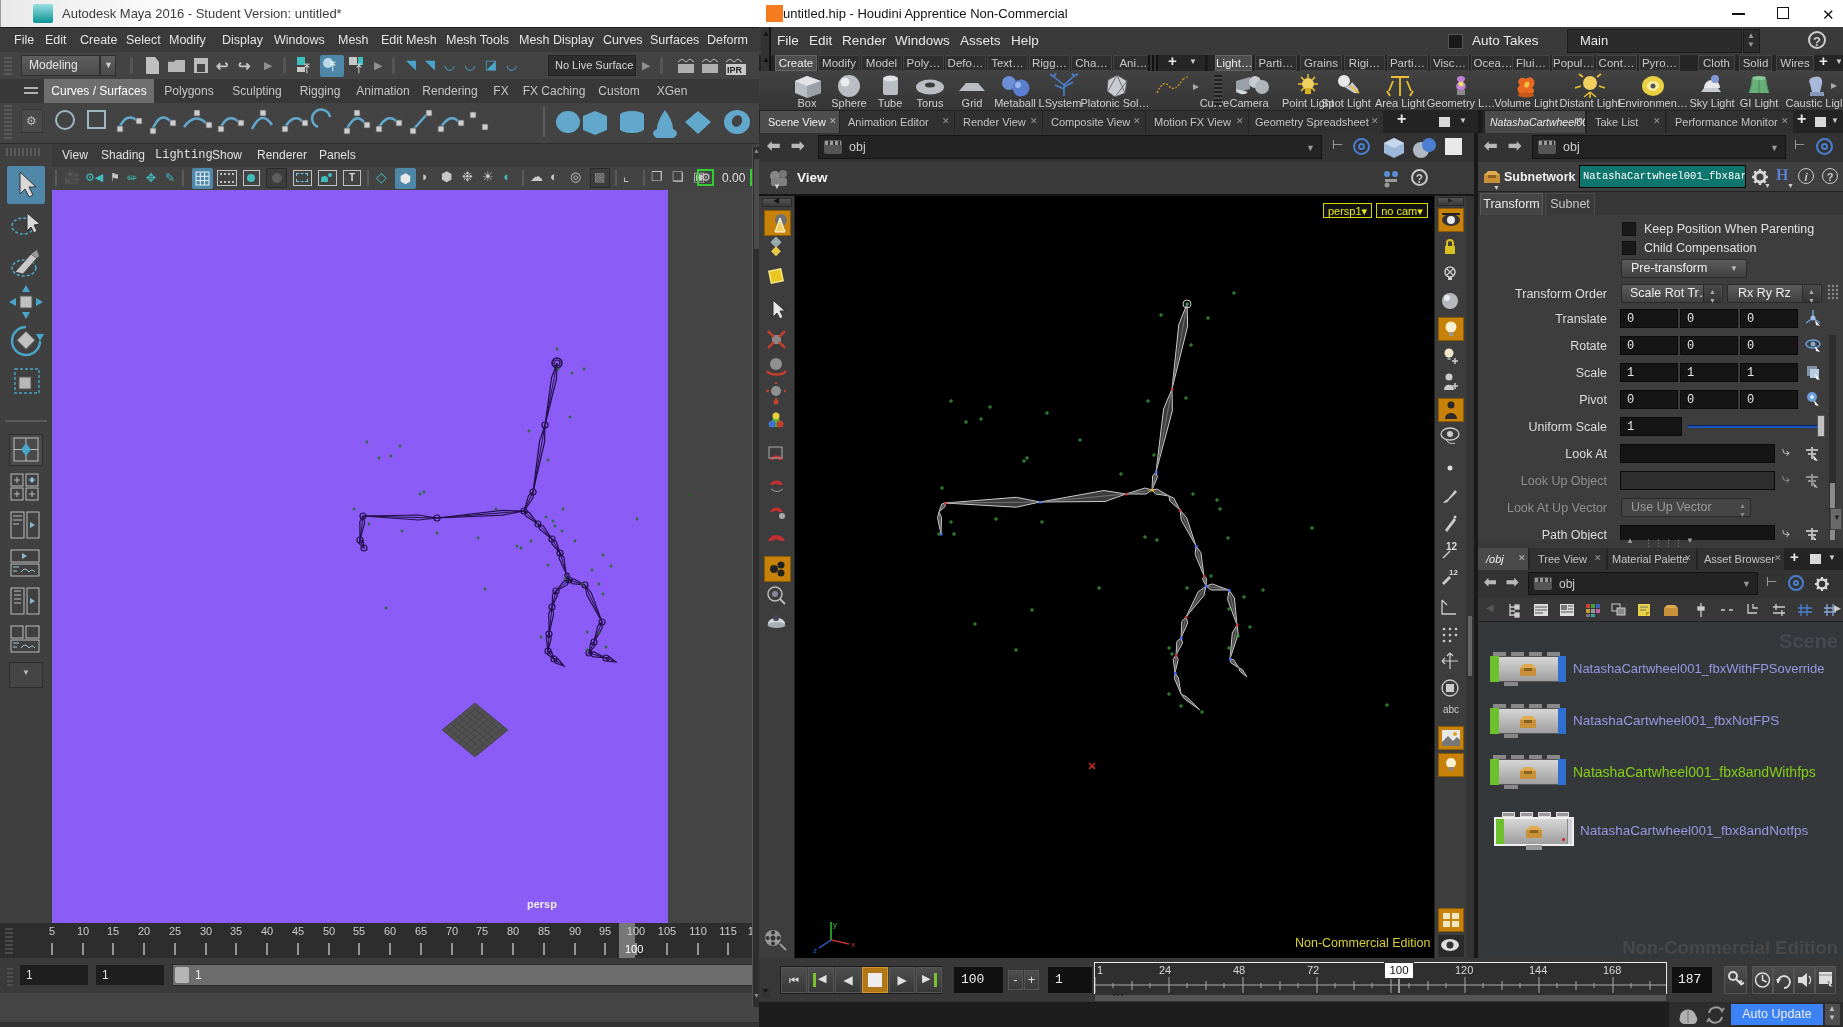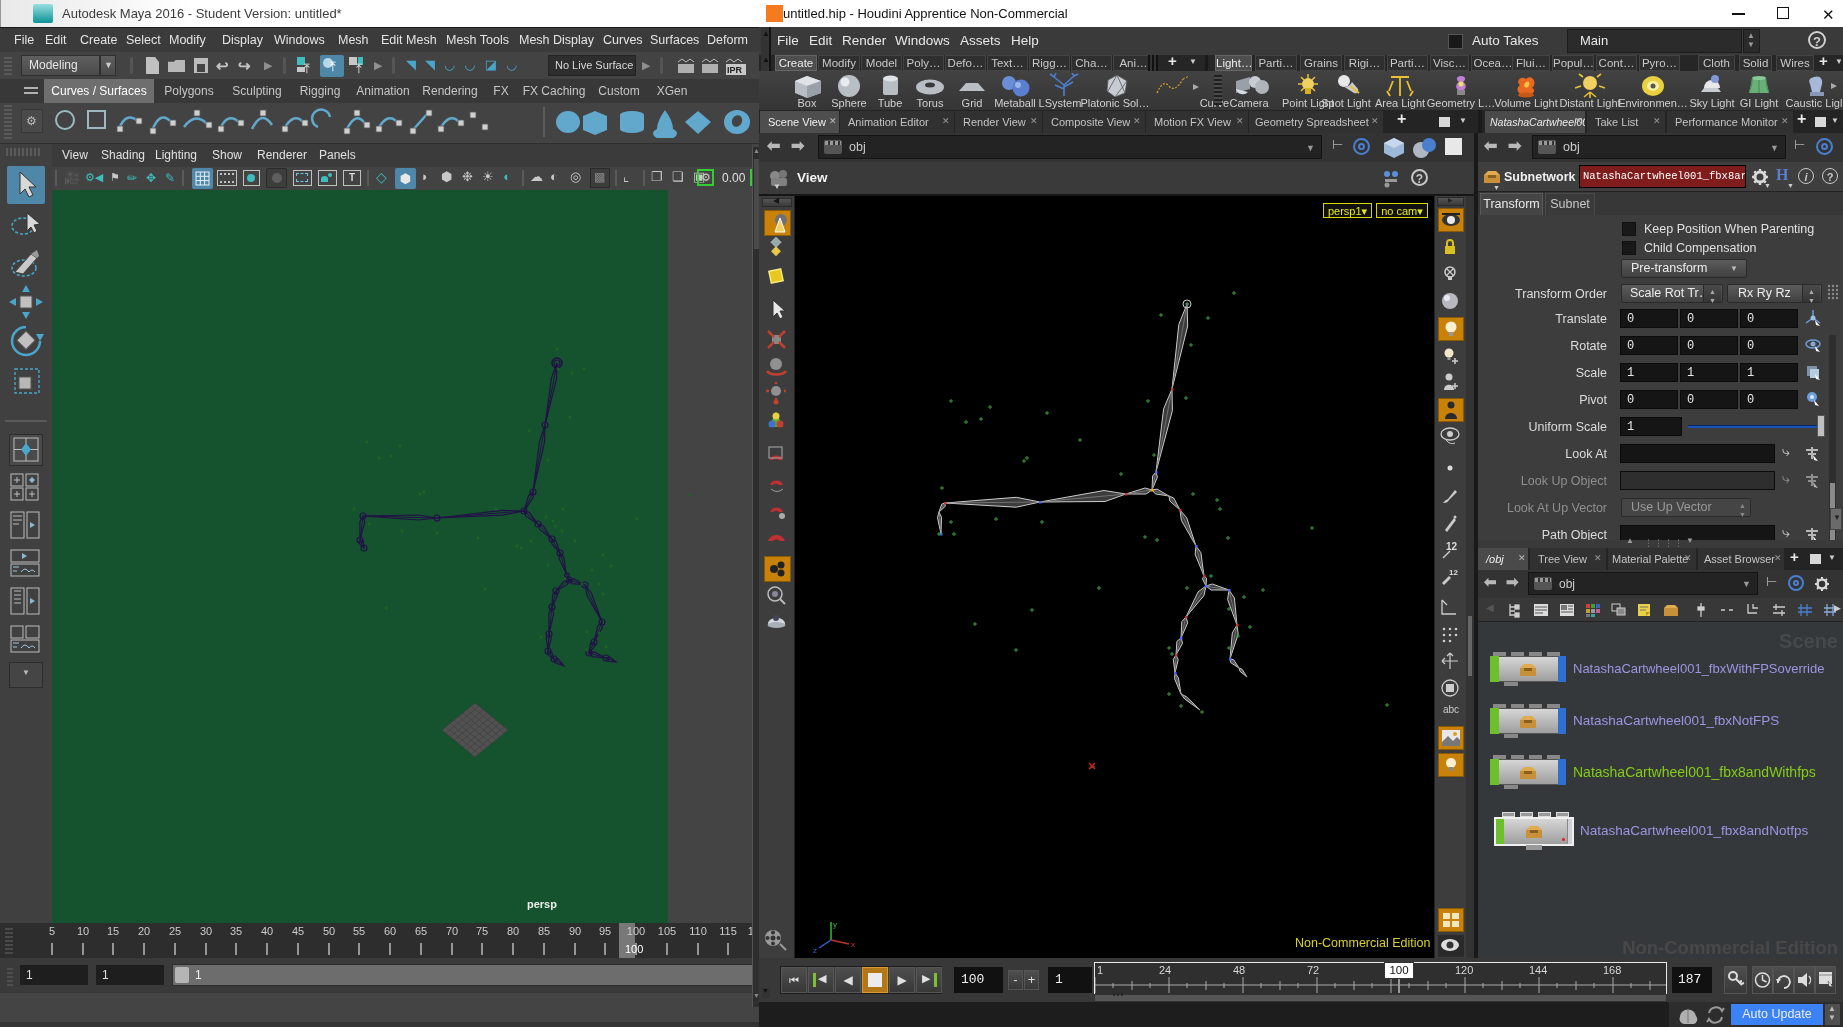--- a/index.html
+++ b/index.html
@@ -248,21 +248,21 @@
           <path d="M4,19 h6 M4,23 h4 M12,24 q4,-6 8,0 q3,-4 6,0" stroke="#9fc7da" fill="none"></path>
         </svg></div>
     <div class="abs" style="left:9px;top:518px;width:34px;height:26px;background:#454545;border:1px solid #2d2d2d;">
         <span style="position:absolute;left:12px;top:5px;color:#bbb;font-size:8px;">▼</span>
       </div>
   </div>
 
   <div class="abs" id="panelmenu" style="left:52px;top:144px;width:700px;height:23px;background:#3b3b3b;color:#e0e0e0;font-size:12px;">
     <span class="abs" style="left:10px;top:4px;">View</span>
     <span class="abs" style="left:49px;top:4px;">Shading</span>
-    <span class="abs" style="left:103px;top:4px;">Lighting</span>
+    <span class="abs" style="left:103px;top:4px;font-family:Liberation Mono, monospace;">Lighting</span>
     <span class="abs" style="left:160px;top:4px;">Show</span>
     <span class="abs" style="left:205px;top:4px;">Renderer</span>
     <span class="abs" style="left:267px;top:4px;">Panels</span>
   </div>
 
   <div class="abs" id="paneltoolbar" style="left:52px;top:167px;width:700px;height:23px;background:#434343;">
     <div class="abs" style="left:3px;top:3px;width:2px;height:16px;background:#5a5a5a;"></div>
     <span class="abs" style="left:12px;top:3px;color:#c8c8c8;font-size:13px;">🎥</span>
     <span class="abs" style="left:33px;top:4px;color:#3fbcbc;font-size:11px;">⚙◀</span>
     <span class="abs" style="left:58px;top:4px;color:#c8c8c8;font-size:11px;">⚑</span>
@@ -315,21 +315,21 @@
     <span class="abs" style="left:620px;top:2px;color:#c8c8c8;font-size:13px;">❏</span>
     <span class="abs" style="left:641px;top:2px;color:#c8c8c8;font-size:13px;">▣</span>
     <div class="abs" style="left:660px;top:3px;width:2px;height:16px;background:#5a5a5a;"></div>
     <div class="abs" style="left:645px;top:2px;width:17px;height:17px;border:2px solid #33cc33;">
         <span style="position:absolute;left:2px;top:0px;color:#ccc;font-size:11px;">⚙</span>
       </div>
     <span class="abs" style="left:670px;top:4px;color:#e0e0e0;font-size:12px;">0.00</span>
     <div class="abs" style="left:698px;top:2px;width:8px;height:17px;border:2px solid #33cc33;border-right:none;"></div>
   </div>
 
-  <div class="abs" id="mviewport" style="left:52px;top:190px;width:616px;height:733px;background:#14532d;">
+  <div class="abs" id="mviewport" style="left:52px;top:190px;width:616px;height:733px;background:#8b5cf6;">
     <svg width="700" height="733" style="position:absolute;left:0;top:0;">
         <path d="M505.0,173.0 L499.5,188.0 L493.0,235.0 L504.5,189.0 Z" fill="none" stroke="#241049" stroke-width="1.2"></path>
         <path d="M505,173 L493,235" stroke="#241049" stroke-width="1"></path>
         <path d="M493.0,235.0 L487.5,251.3 L481.0,302.0 L492.5,252.2 Z" fill="none" stroke="#241049" stroke-width="1.2"></path>
         <path d="M493,235 L481,302" stroke="#241049" stroke-width="1"></path>
         <path d="M481.0,302.0 L476.5,305.7 L472.0,321.0 L481.0,307.8 Z" fill="none" stroke="#241049" stroke-width="1.2"></path>
         <path d="M481,302 L472,321" stroke="#241049" stroke-width="1"></path>
         <path d="M472.0,321.0 L450.0,320.3 L385.0,328.0 L450.5,325.2 Z" fill="none" stroke="#241049" stroke-width="1.2"></path>
         <path d="M472,321 L385,328" stroke="#241049" stroke-width="1"></path>
         <path d="M385.0,328.0 L366.6,325.0 L311.0,326.0 L366.4,330.0 Z" fill="none" stroke="#241049" stroke-width="1.2"></path>
@@ -1079,21 +1079,21 @@
     </div>
 
     <div class="abs" style="left:0;top:29px;width:365px;height:30px;background:#3f3f3f;border-bottom:1px solid #222;">
       <svg class="abs" style="left:4px;top:5px;" width="20" height="18">
           <rect x="2" y="8" width="16" height="8" fill="#c89038"></rect>
           <path d="M2,8 L6,4 H14 L18,8 Z" fill="#e0aa50"></path>
           <path d="M6,8 h8 v3 h-8 Z" fill="#8a6020"></path>
         </svg>
       <span class="abs" style="left:15px;top:22px;color:#ccc;font-size:7px;">▼</span>
       <span class="abs" style="left:26px;top:8px;color:#f0f0f0;font-size:12.5px;font-weight:bold;">Subnetwork</span>
-      <div class="abs mono" style="left:101px;top:3px;width:167px;height:23px;background:#7f1d1d;border:1px solid #000;color:#fff;font-size:10.5px;line-height:21px;padding-left:3px;overflow:hidden;">NatashaCartwheel001_fbx8ar</div>
+      <div class="abs mono" style="left:101px;top:3px;width:167px;height:23px;background:#0f766e;border:1px solid #000;color:#fff;font-size:10.5px;line-height:21px;padding-left:3px;overflow:hidden;">NatashaCartwheel001_fbx8ar</div>
       <svg class="abs" style="left:272px;top:5px;" width="20" height="20">
           <circle cx="10" cy="10" r="5" fill="none" stroke="#d8d8d8" stroke-width="3"></circle>
           <g stroke="#d8d8d8" stroke-width="2.5">
             <path d="M10,2 v3 M10,15 v3 M2,10 h3 M15,10 h3 M4.3,4.3 l2.2,2.2 M13.5,13.5 l2.2,2.2 M15.7,4.3 l-2.2,2.2 M6.5,13.5 l-2.2,2.2"></path>
           </g>
         </svg>
       <span class="abs" style="left:286px;top:20px;color:#ccc;font-size:7px;">▼</span>
       <span class="abs" style="left:298px;top:4px;color:#5b7fd0;font-size:16px;font-weight:bold;font-family:'Liberation Serif',serif;">H</span>
       <span class="abs" style="left:309px;top:20px;color:#ccc;font-size:7px;">▼</span>
       <div class="abs" style="left:320px;top:6px;width:16px;height:16px;border-radius:50%;border:1.5px solid #c8c8c8;color:#c8c8c8;text-align:center;font-size:11px;font-style:italic;font-weight:bold;line-height:16px;">i</div>

